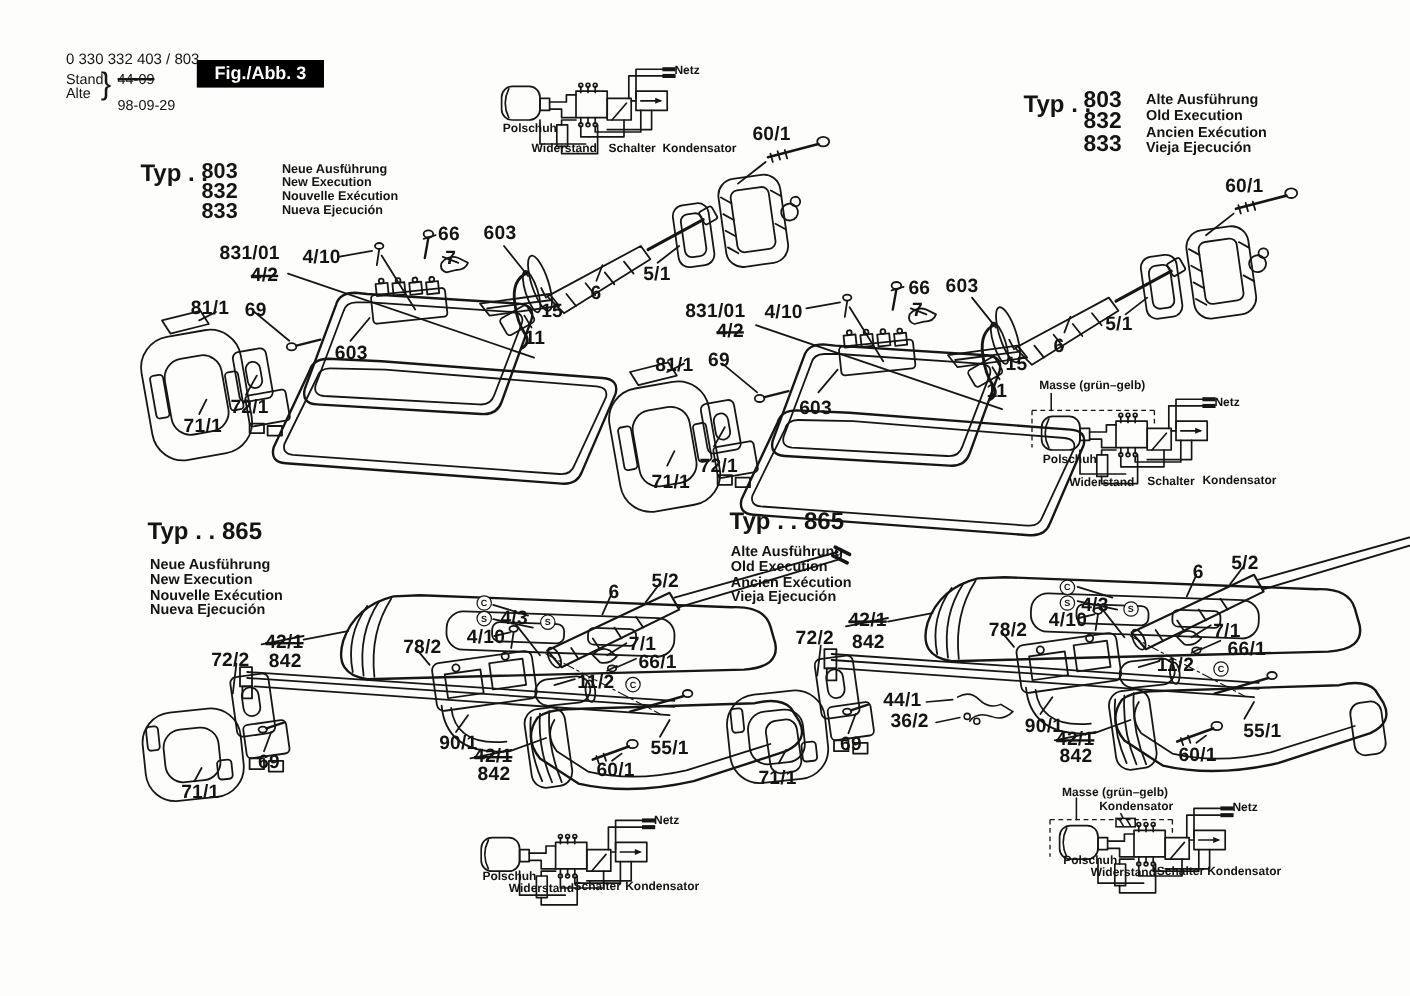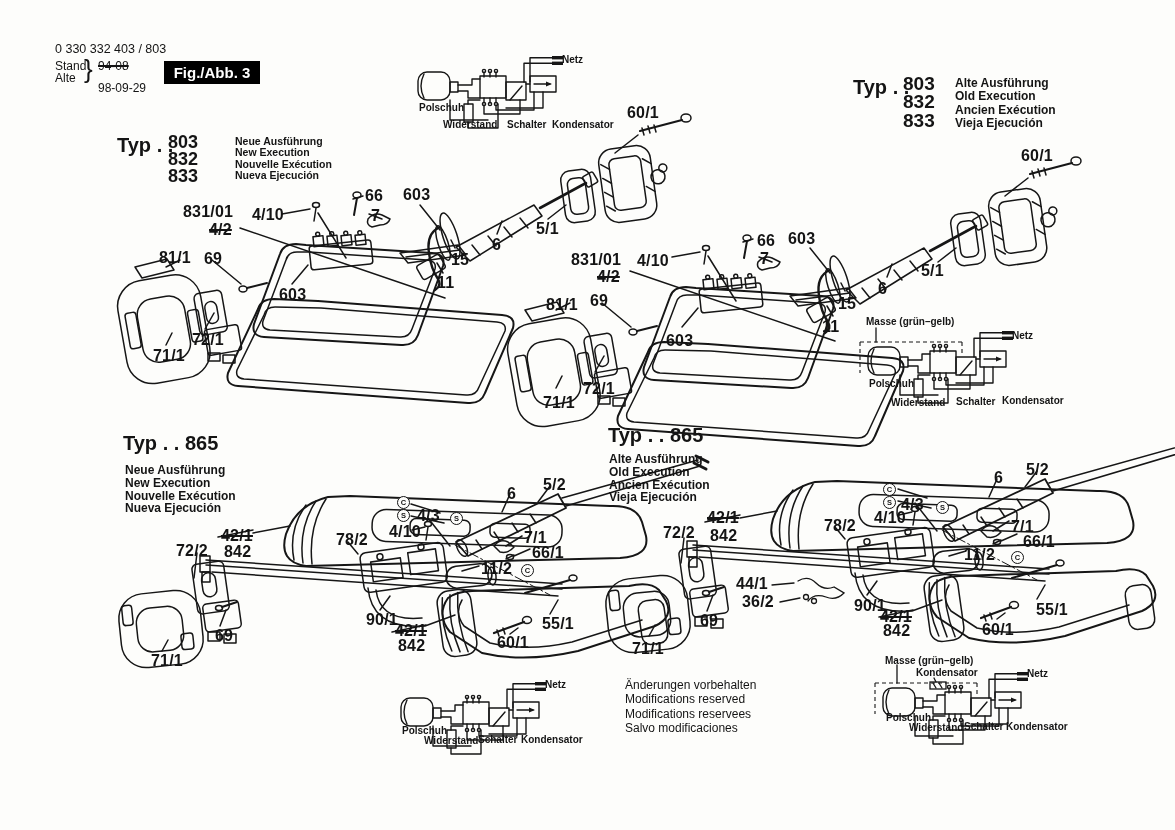--- a/index.html
+++ b/index.html
@@ -335,23 +335,23 @@
         <circle cx="814" cy="601" r="2.5"></circle>
     <line x1="772" y1="585" x2="794" y2="583"></line>
     <line x1="780" y1="602" x2="800" y2="598"></line>
   </g>
 </svg>
 
 <div class="abs hdr-pn" style="left:55px;top:42px">0 330 332 403 / 803</div>
 <div class="abs hdr-small" style="left:55px;top:60px">Stand</div>
 <div class="abs hdr-small" style="left:55px;top:72px">Alte</div>
 <div class="abs brace" style="left:84px;top:56px">}</div>
-<div class="abs hdr-small struck" style="left:98px;top:60px;text-decoration:line-through;text-decoration-thickness:2px">94-08</div>
+<div class="abs hdr-small struck" style="left:98px;top:60px;text-decoration:line-through;text-decoration-thickness:2px">44-09</div>
 <div class="abs hdr-small" style="left:98px;top:82px">98-09-29</div>
-<div class="abs figbox" style="left:164px;top:61px;width:96px;height:23px">Fig./Abb. 3</div>
+<div class="abs figbox" style="left:164px;top:50px;width:106px;height:23px">Fig./Abb. 3</div>
 
 <div class="abs tl" style="left:117px;top:131px;width:250px;height:70px">
   <span class="abs typ-prefix" style="left:0;top:3px">Typ . .</span>
   <div class="abs typ-models" style="left:51px;top:3px">
     <div>803</div>
     <div>832</div>
     <div>833</div>
   </div>
   <div class="abs typ-variants" style="left:118px;top:5px">
     <div>Neue Ausführung</div>
@@ -391,26 +391,20 @@
   <span class="abs typ-prefix" style="left:0;top:0">Typ . .</span>
   <span class="abs typ-prefix" style="left:62px;top:0">865</span>
   <div class="abs typ-variants" style="left:1px;top:29px">
     <div>Alte Ausführung</div>
     <div>Old Execution</div>
     <div>Ancien Exécution</div>
     <div>Vieja Ejecución</div>
   </div>
 </div>
 
-<div class="abs footer-notes" style="left:625px;top:678px">
-  <div>Änderungen vorbehalten</div>
-  <div>Modifications reserved</div>
-  <div>Modifications reservees</div>
-  <div>Salvo modificaciones</div>
-</div>
 
 <div class="layer">
       <span class="callout" style="left: 183px; top: 204px;">831/01</span>
       <span class="callout struck" style="left: 209px; top: 222px;">4/2</span>
       <span class="callout" style="left: 252px; top: 207px;">4/10</span>
       <span class="callout" style="left: 365px; top: 188px;">66</span>
       <span class="callout" style="left: 371px; top: 208px;">7</span>
       <span class="callout" style="left: 403px; top: 187px;">603</span>
       <span class="callout" style="left: 159px; top: 250px;">81/1</span>
       <span class="callout" style="left: 204px; top: 251px;">69</span>

